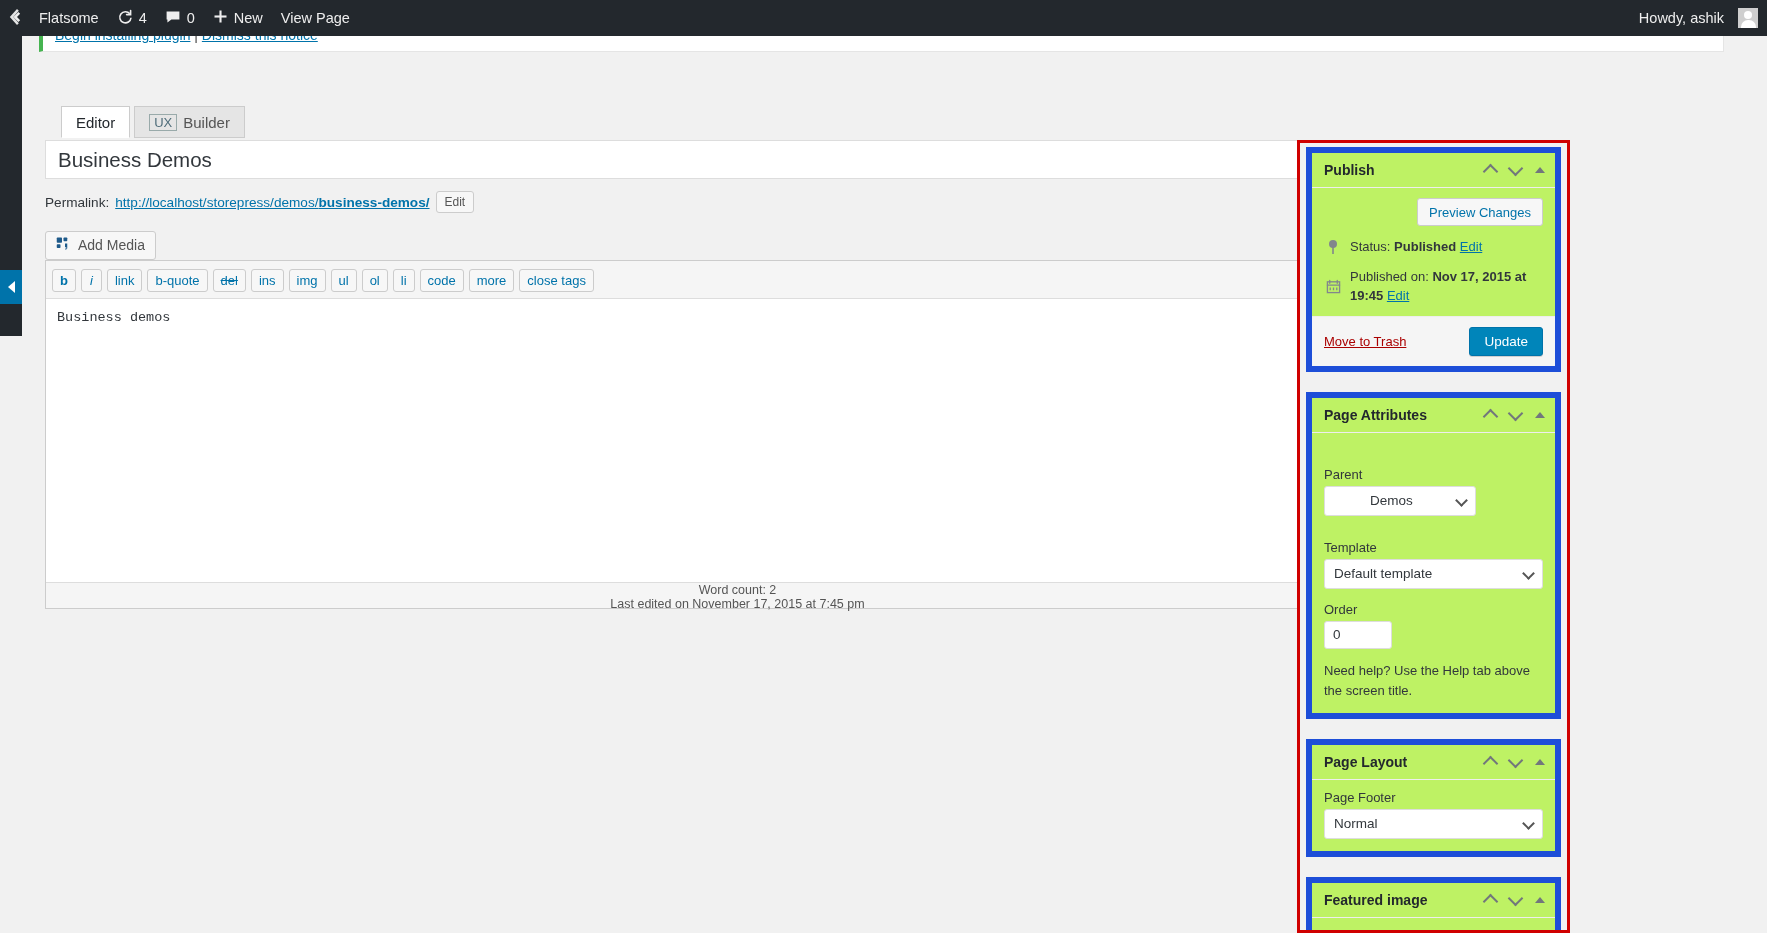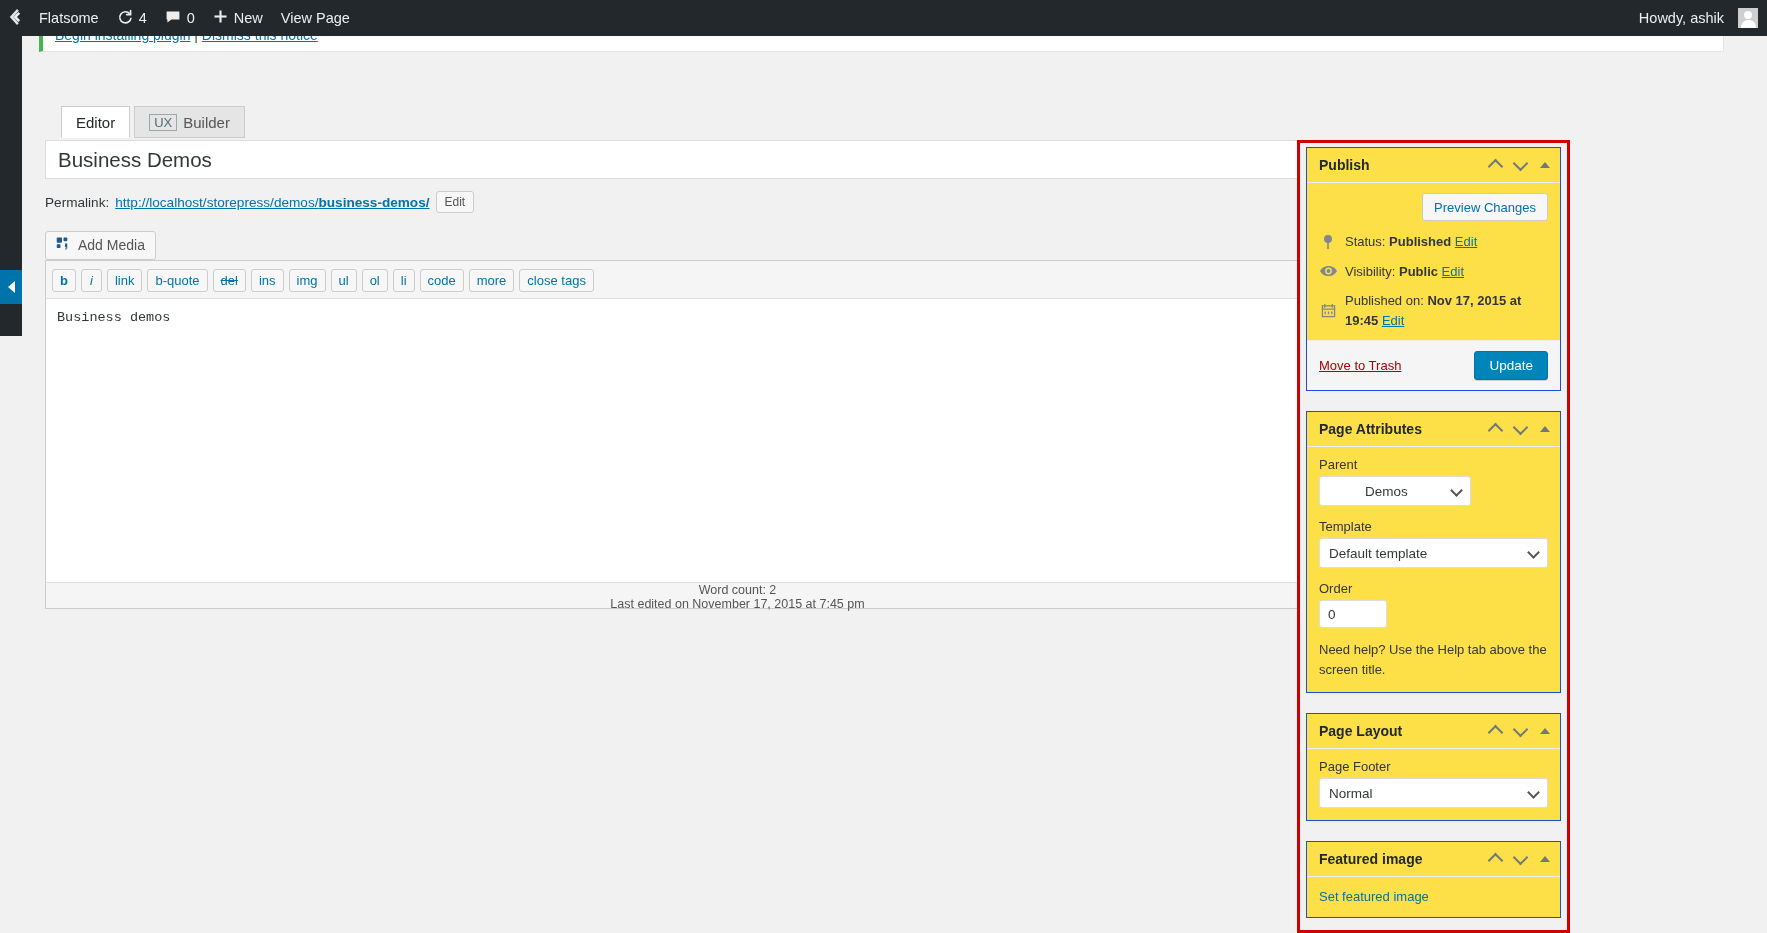--- a/index.html
+++ b/index.html
@@ -199,21 +199,21 @@
   
   #sidebar {
     position: absolute; left: 1275px; top: 104px;
     width: 273px; height: 793px;
     border: 3px solid #d00000;
     background: #f1f1f1;
     padding: 4px 6px 0 6px;
     overflow: hidden;
   }
   .box {
-    background: #fde047; border: 1px solid #1d4ed8;
+    background: #bef264; border: 6px solid #1d4ed8;
     margin-bottom: 20px;
   }
   .box-head {
     height: 35px;
     display: flex; align-items: center;
     padding: 0 12px;
     border-bottom: 1px solid #eee;
     position: relative;
   }
   .box-title { font-size: 14px; font-weight: bold; color: #23282d; }
@@ -277,21 +277,21 @@
   }
   .num-input {
     width: 68px; height: 28px;
     border: 1px solid #ddd; border-radius: 3px;
     padding: 0 8px; font-size: 13.5px; color: #32373c;
     font-family: "Liberation Sans", sans-serif;
     outline: none;
   }
   .help-text { font-size: 13px; color: #32373c; line-height: 1.55; margin-top: 12px; }
   .link-blue { color: #0073aa; font-size: 13px; cursor: pointer; }
-  .mb-14 { margin-bottom: 13px; }
+  .mb-14 { margin-bottom: 13px; margin-top: 24px; }
 </style>
 </head>
 <body>
 
 <div id="adminbar">
   <div class="ab-item ab-logo">
     <span>
       <svg width="18" height="18" viewBox="0 0 20 20" fill="#eee">
         <path d="M10 1 2 10l8 9 2-2-6-7 6-7z" opacity=".95"></path>
         <path d="M11.5 4.5 6 10l5.5 5.5 2-2L10 10l3.5-3.5z"></path>
@@ -452,31 +452,20 @@
         <span class="mini-icon">
           <svg width="12" height="16" viewBox="0 0 12 16" fill="#82878c">
             <circle cx="6" cy="5" r="4"></circle>
               <rect x="5.2" y="7" width="1.6" height="8"></rect>
           </svg>
         </span>
         <span><span>Status:</span>
           <b>Published</b>
           <a>Edit</a></span>
       </div>
-      <div class="misc-row">
-        <span class="mini-icon">
-          <svg width="17" height="12" viewBox="0 0 20 12" fill="#82878c">
-            <path d="M10 0C5 0 1.5 3 0 6c1.5 3 5 6 10 6s8.5-3 10-6c-1.5-3-5-6-10-6zm0 10a4 4 0 1 1 0-8 4 4 0 0 1 0 8z"></path>
-            <circle cx="10" cy="6" r="2.3"></circle>
-          </svg>
-        </span>
-        <span><span>Visibility:</span>
-          <b>Public</b>
-          <a>Edit</a></span>
-      </div>
       <div class="misc-row" style="padding-bottom:10px;">
         <span class="mini-icon">
           <svg width="15" height="15" viewBox="0 0 16 16" fill="none" stroke="#82878c" stroke-width="1.4">
             <rect x="1.5" y="3" width="13" height="11.5"></rect>
             <path d="M4 1.5v3M12 1.5v3M1.5 6.5h13" stroke-linecap="round"></path>
             <path d="M4.5 9v3M8 9v3M11.5 9v3"></path>
           </svg>
         </span>
         <span><span>Published on:</span>
           <b>Nov 17, 2015 at 19:45</b>

